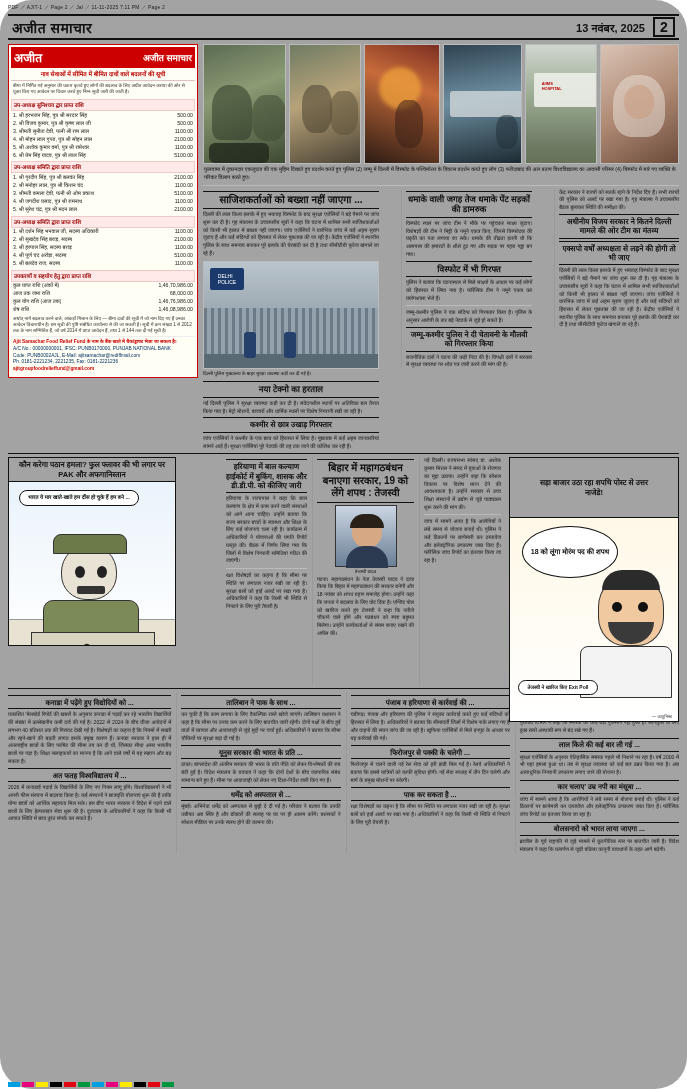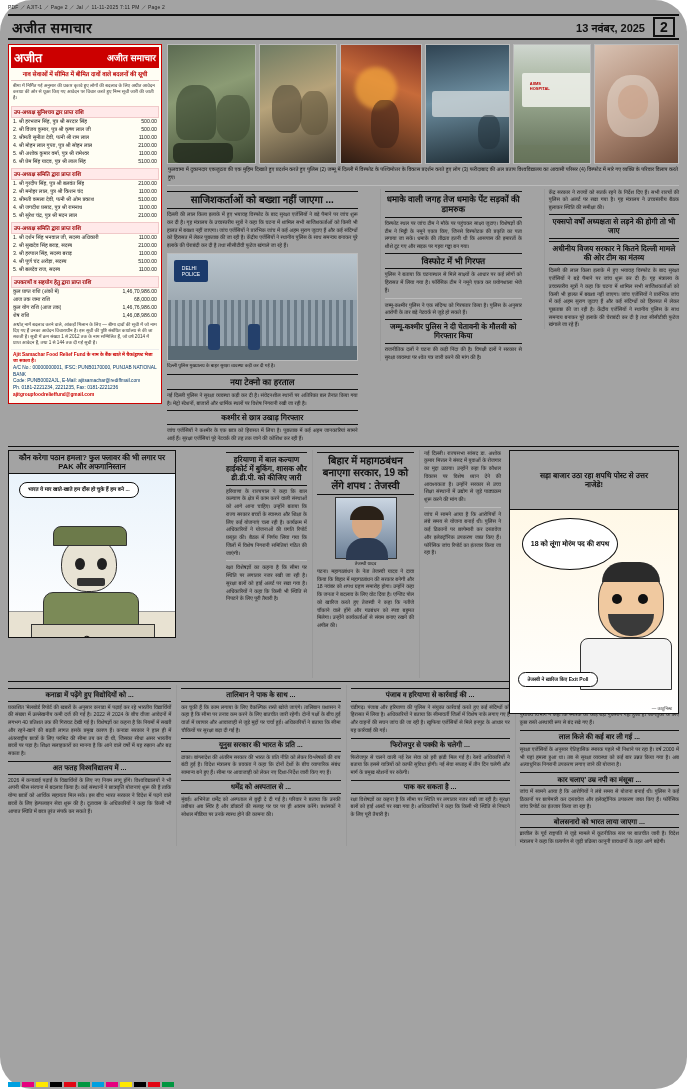--- a/index.html
+++ b/index.html
@@ -48,21 +48,21 @@
   .masthead .pageno {
     width: 22px; height: 20px; border: 2px solid #111;
     display:flex; align-items:center; justify-content:center;
     font-size: 14px; font-weight:bold;
   }
   
   .content { padding: 4px 8px 0 8px; }
   .row { display: flex; gap: 5px; }
   
   .adbox {
-    width: 154px;
+    width: 190px;
     border: 1px solid #c00;
     background: #fffef4;
     padding: 2px;
   }
   .adhead {
     background: #c00; color: #fff; font-weight: bold; font-size: 12px;
     padding: 2px 3px; display:flex; justify-content:space-between; align-items:center;
   }
   .adhead .logo { font-size: 12px; }
   .adsub {
@@ -329,22 +329,22 @@
               <div class="hthin"></div>
               <div class="body">जम्मू-कश्मीर पुलिस ने एक संदिग्ध को गिरफ्तार किया है। पुलिस के अनुसार आरोपी के तार बड़े नेटवर्क से जुड़े हो सकते हैं।</div>
               <div class="hl hl-sm rulebox">जम्मू-कश्मीर पुलिस ने दी चेतावनी के मौलवी को गिरफ्तार किया</div>
               <div class="body">राजनीतिक दलों ने घटना की कड़ी निंदा की है। विपक्षी दलों ने सरकार से सुरक्षा व्यवस्था पर श्वेत पत्र जारी करने की मांग की है।</div>
             </div>
           </div>
 
           <div style="flex:.95;" class="vline">
             <div style="padding-left:4px;">
               <div class="body">केंद्र सरकार ने राज्यों को सतर्क रहने के निर्देश दिए हैं। सभी राज्यों की पुलिस को अलर्ट पर रखा गया है। गृह मंत्रालय ने उच्चस्तरीय बैठक बुलाकर स्थिति की समीक्षा की।</div>
+              <div class="hl hl-sm rulebox">अधीनीय विजय सरकार ने कितने दिल्ली मामले की ओर टीम का मंतव्य</div>
               <div class="hl hl-sm rulebox">एक्सपो वर्षों अध्यक्षता से लड़ने की होगी तो भी जाए</div>
-              <div class="hl hl-sm rulebox">अधीनीय विजय सरकार ने कितने दिल्ली मामले की ओर टीम का मंतव्य</div>
               <div class="body">दिल्ली की लाल किला इलाके में हुए भयावह विस्फोट के बाद सुरक्षा एजेंसियों ने बड़े पैमाने पर जांच शुरू कर दी है। गृह मंत्रालय के उच्चस्तरीय सूत्रों ने कहा कि घटना में शामिल सभी साजिशकर्ताओं को किसी भी हालत में बख्शा नहीं जाएगा। जांच एजेंसियों ने प्रारंभिक जांच में कई अहम सुराग जुटाए हैं और कई संदिग्धों को हिरासत में लेकर पूछताछ की जा रही है। केंद्रीय एजेंसियों ने स्थानीय पुलिस के साथ समन्वय बनाकर पूरे इलाके की घेराबंदी कर दी है तथा सीसीटीवी फुटेज खंगाले जा रहे हैं।</div>
             </div>
           </div>
 
         </div>
       </div>
     </div>
 
     <div class="hline"></div>
 

